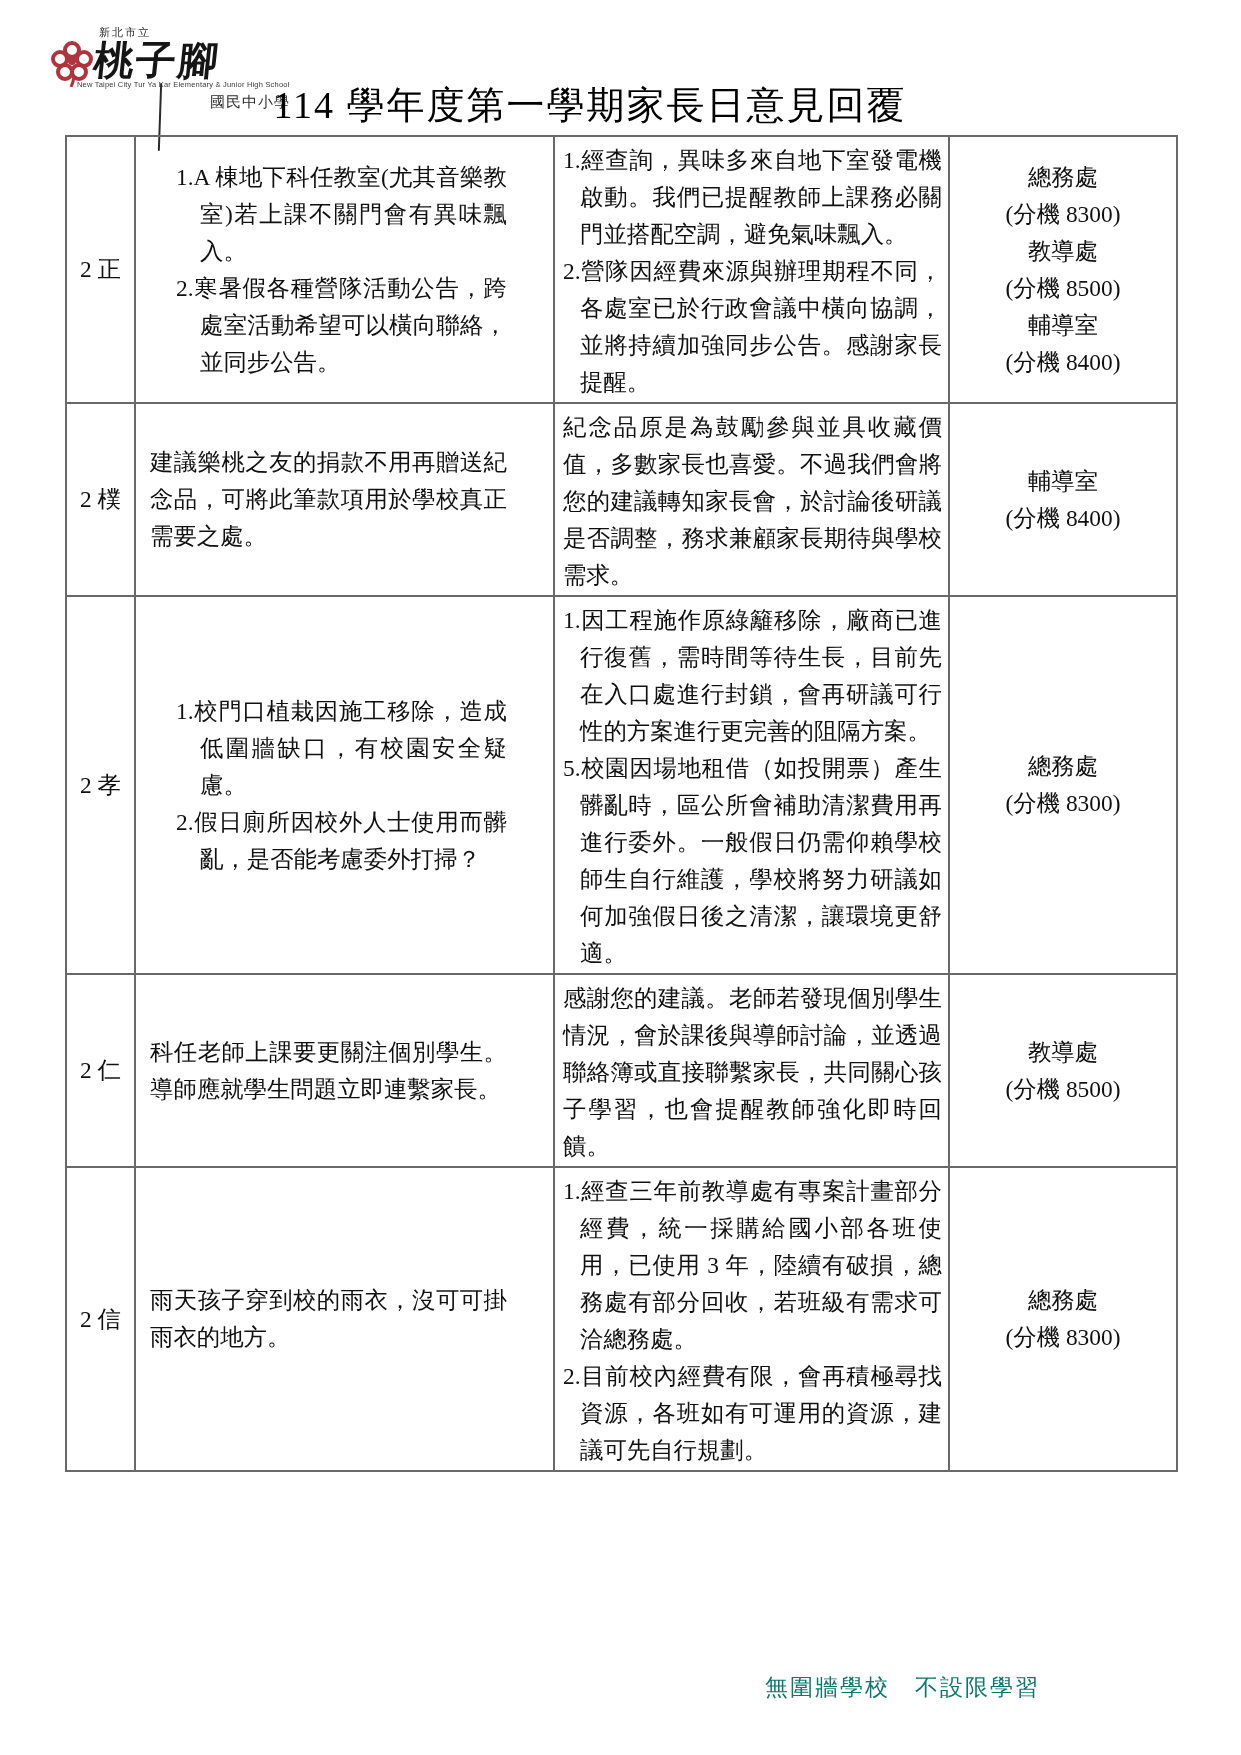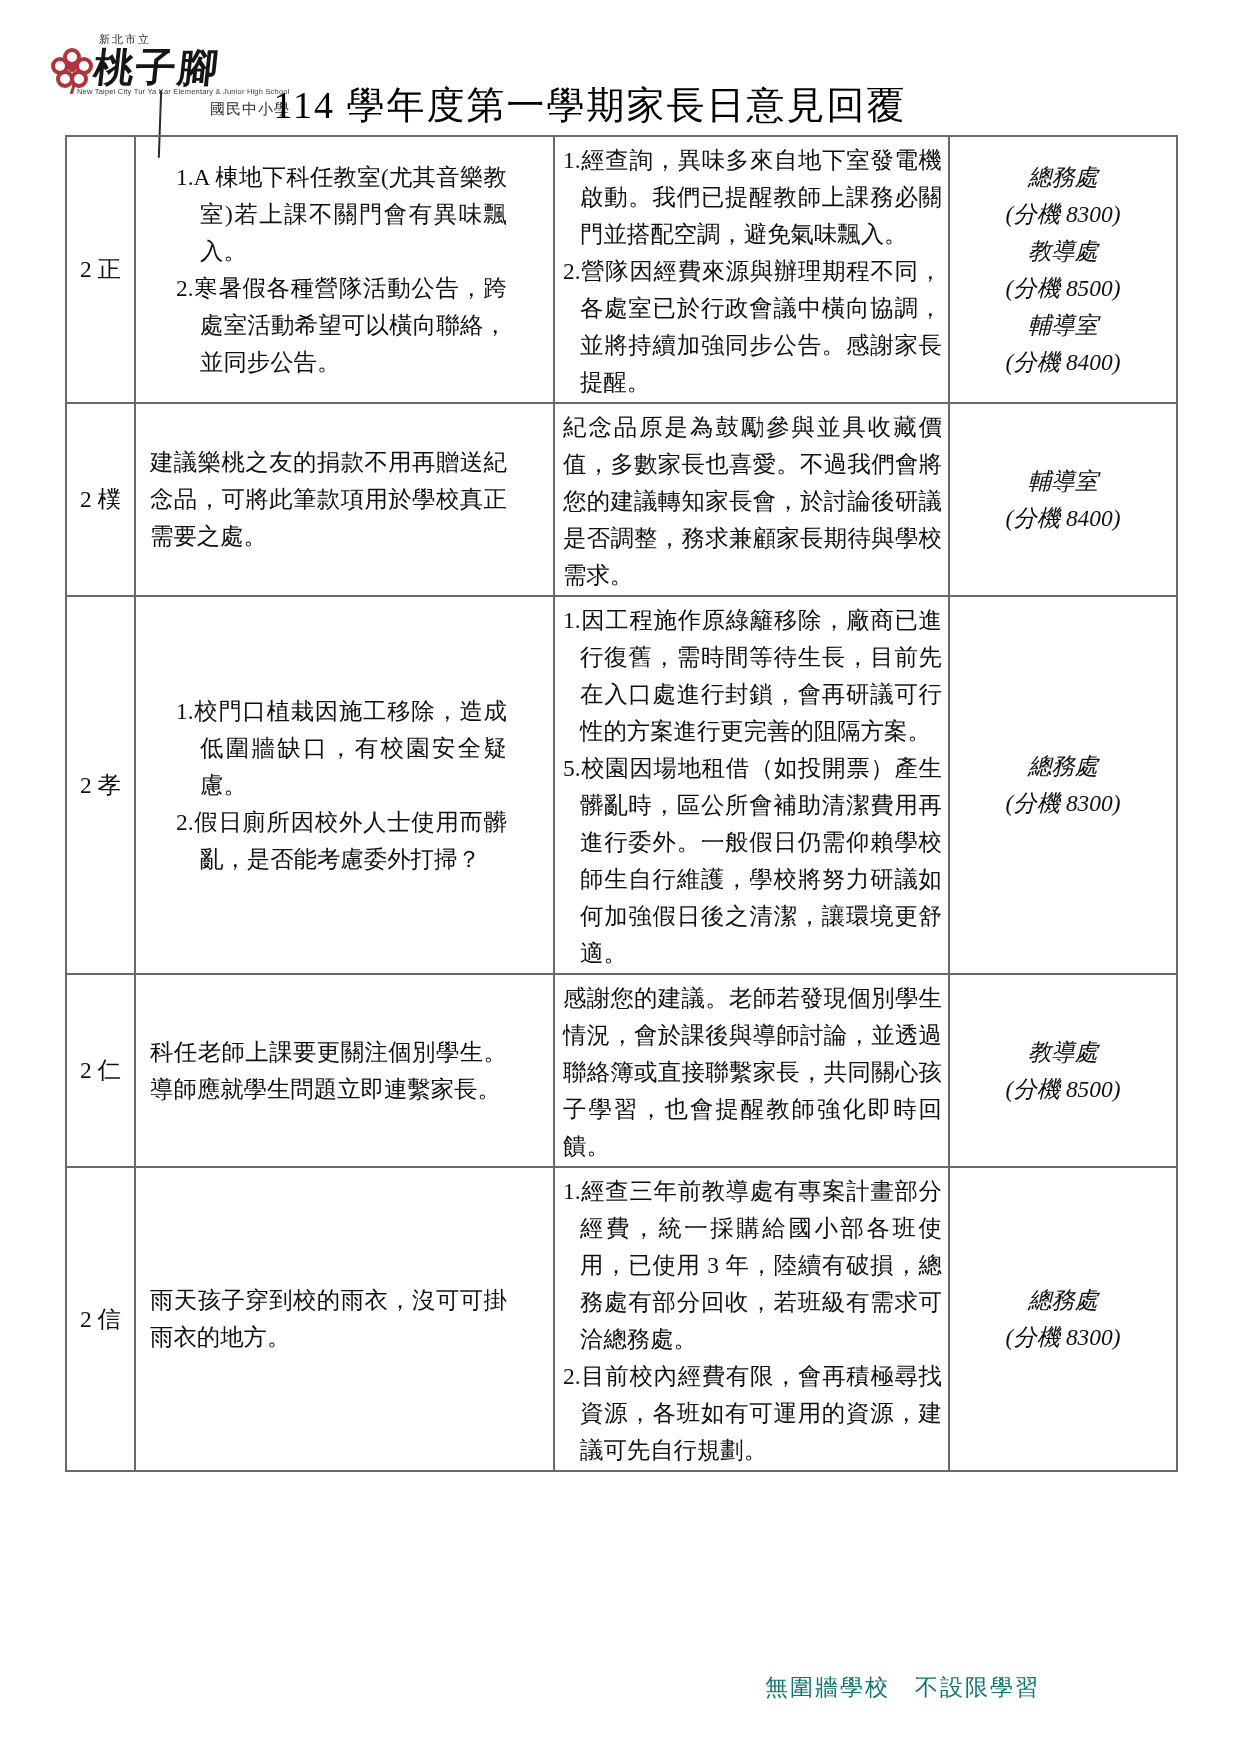--- a/index.html
+++ b/index.html
@@ -7,21 +7,21 @@
   body {
     width: 1241px;
     height: 1755px;
     background: #ffffff;
     position: relative;
     font-family: "Liberation Serif", "DejaVu Serif", serif;
     color: #111111;
   }
 
   
-  .logo { position: absolute; left: 0; top: 16px; width: 400px; height: 130px; }
+  .logo { position: absolute; left: 0; top: 9px; width: 400px; height: 130px; }
   .seal { position: absolute; left: 48px; top: 28px; width: 48px; height: 50px; }
   .city-label {
     position: absolute; left: 99px; top: 16px;
     font-size: 11px; letter-spacing: 2px; color: #2b2b2b;
   }
   .school-name {
     position: absolute; left: 94px; top: 24px;
     font-size: 40px; font-weight: bold; letter-spacing: 2px;
     transform: skewX(-6deg); color: #151515; white-space: nowrap;
   }
@@ -60,21 +60,21 @@
     color: #101010;
   }
   col.col-class   { width: 69px; }
   col.col-opinion { width: 419px; }
   col.col-response{ width: 395px; }
   col.col-office  { width: 228px; }
 
   td.c-class  { text-align: center; padding: 8px; }
   td.c-opinion { padding: 5px 46px 5px 14px; }
   td.c-response{ padding: 5px 6px 1px 8px; font-family: Liberation Serif, serif; }
-  td.c-office { text-align: center; padding: 6px; white-space: nowrap; font-style: italic; }
+  td.c-office { text-align: center; padding: 6px; white-space: nowrap; }
 
   .c-opinion .item, .c-response .item { text-align: justify; }
   .c-opinion .hang  { padding-left: 24px; text-indent: -24px; margin-left: 26px; }
   .c-response .hang { padding-left: 17px; text-indent: -17px; }
 
   tr.row-1 td { height: 223px; }
   tr.row-2 td { height: 150px; }
   tr.row-3 td { height: 335px; }
   tr.row-4 td { height: 152px; }
   tr.row-5 td { height: 260px; }

